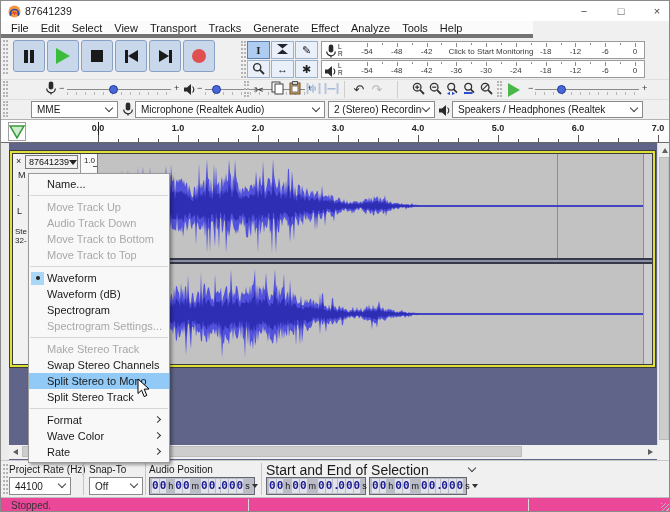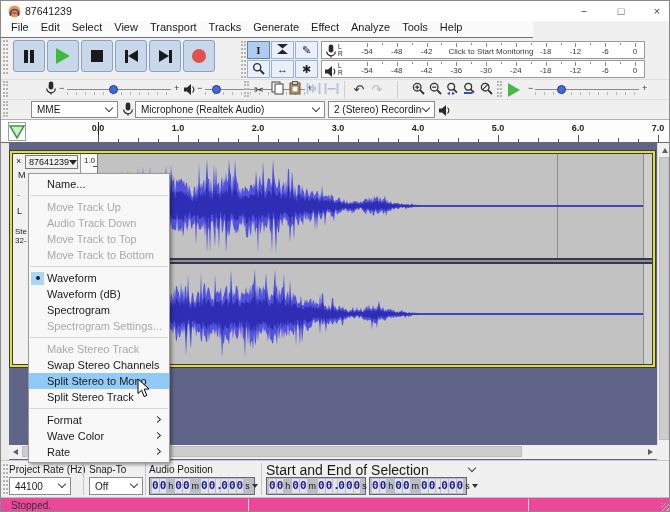--- a/index.html
+++ b/index.html
@@ -4,21 +4,21 @@
 <style>
 *{margin:0;padding:0;box-sizing:border-box}
 html,body{width:670px;height:512px;overflow:hidden;font-family:"Liberation Sans",sans-serif;background:#f0f0f0}
 #app{position:absolute;left:0;top:0;width:670px;height:512px;background:#f0f0f0;border:1px solid #8a8a8a;overflow:hidden}
 .abs{position:absolute}
 
 .titlebar{position:absolute;left:0;top:0;width:668px;height:20px;background:#ffffff}
 .title-text{position:absolute;left:24px;top:4px;font-size:10.5px;color:#1a1a1a}
 .winbtn{position:absolute;top:0;width:30px;height:20px;text-align:center;line-height:20px;font-size:11px;color:#444}
 
-.menubar{position:absolute;left:0;top:20px;width:532px;height:17px;background:#fbfbfb;display:flex;padding-left:4px;border-bottom:1px solid #737373}
+.menubar{position:absolute;left:0;top:20px;width:532px;height:17px;background:#fbfbfb;display:flex;align-items:center;padding-left:4px;border-bottom:4px solid #737373}
 .mitem{font-size:11px;color:#1a1a1a;padding:0 6px}
 
 .grip{position:absolute;width:5px;border-left:2px dotted #b4b4b4;border-right:2px dotted #b4b4b4}
 .tbtn{position:absolute;top:39px;width:32px;height:32px;background:#c9d7eb;border:1px solid #89a1c6;border-radius:3px;display:flex;align-items:center;justify-content:center}
 .i-pause{width:10px;height:13px;border-left:4px solid #1a1a1a;border-right:4px solid #1a1a1a}
 .i-play{width:0;height:0;border-left:14px solid #3cbc3c;border-top:8px solid transparent;border-bottom:8px solid transparent}
 .i-stop{width:12px;height:12px;background:#1a1a1a}
 .i-rec{width:14px;height:14px;border-radius:50%;background:#e05050}
 .bar{width:3px;height:13px;background:#1a1a1a}
 .tri-l{width:0;height:0;border-right:10px solid #1a1a1a;border-top:6px solid transparent;border-bottom:6px solid transparent}
@@ -382,20 +382,24 @@
       <span class="chev"></span>
     </div>
   <div class="combo" style="left:327px;top:100px;width:107px">
       <span style="overflow:hidden;text-overflow:clip;white-space:nowrap;max-width:88px">2 (Stereo) Recording Chai</span>
       <span class="chev"></span>
     </div>
   <span class="abs" style="left:437px;top:102px"><svg width="14" height="13">
         <path d="M1 4.5h3l4-3.5v11l-4-3.5H1z" fill="#2a2a2a"></path>
         <path d="M9.5 3.5a4.5 4.5 0 0 1 0 6" fill="none" stroke="#2a2a2a" stroke-width="1.1"></path>
       </svg></span>
+  <div class="combo" style="left:451px;top:100px;width:191px">
+      <span>Speakers / Headphones (Realtek</span>
+      <span class="chev"></span>
+    </div>
   <div class="hline" style="top:118px;background:#b2b2b2"></div>
 
   <div class="ruler" id="ruler">
     <div class="greenbtn">
         <svg width="16" height="14">
           <polygon points="1,1 15,1 8,13" fill="#cdeccd" stroke="#3a9a3a" stroke-width="1.5"></polygon>
         </svg>
       </div>
     <div class="abs" style="left:97px;top:2px;width:1px;height:20px;background:#222"></div>
   <span class="rlab" style="left: 97px;">0.0</span>
@@ -492,22 +496,22 @@
       <div class="scarrow" style="right:4px;top:3.5px;border-top:3.5px solid transparent;border-bottom:3.5px solid transparent;border-left:5px solid #606060"></div>
     </div>
     <div class="abs" style="left:656px;top:302px;width:13px;height:15px;background:#f0f0f0"></div>
   </div>
 
   <div class="ctxmenu" id="ctxmenu">
       <div class="mi">Name...</div>
       <div class="msep"></div>
       <div class="mi dis">Move Track Up</div>
       <div class="mi dis">Audio Track Down</div>
+      <div class="mi dis">Move Track to Bottom</div>
       <div class="mi dis">Move Track to Top</div>
-      <div class="mi dis">Move Track to Bottom</div>
       <div class="msep"></div>
       <div class="mi">Waveform<div class="bullbox">
           <div class="bull"></div>
         </div></div>
       <div class="mi">Waveform (dB)</div>
       <div class="mi">Spectrogram</div>
       <div class="mi dis">Spectrogram Settings...</div>
       <div class="msep"></div>
       <div class="mi dis">Make Stereo Track</div>
       <div class="mi">Swap Stereo Channels</div>

